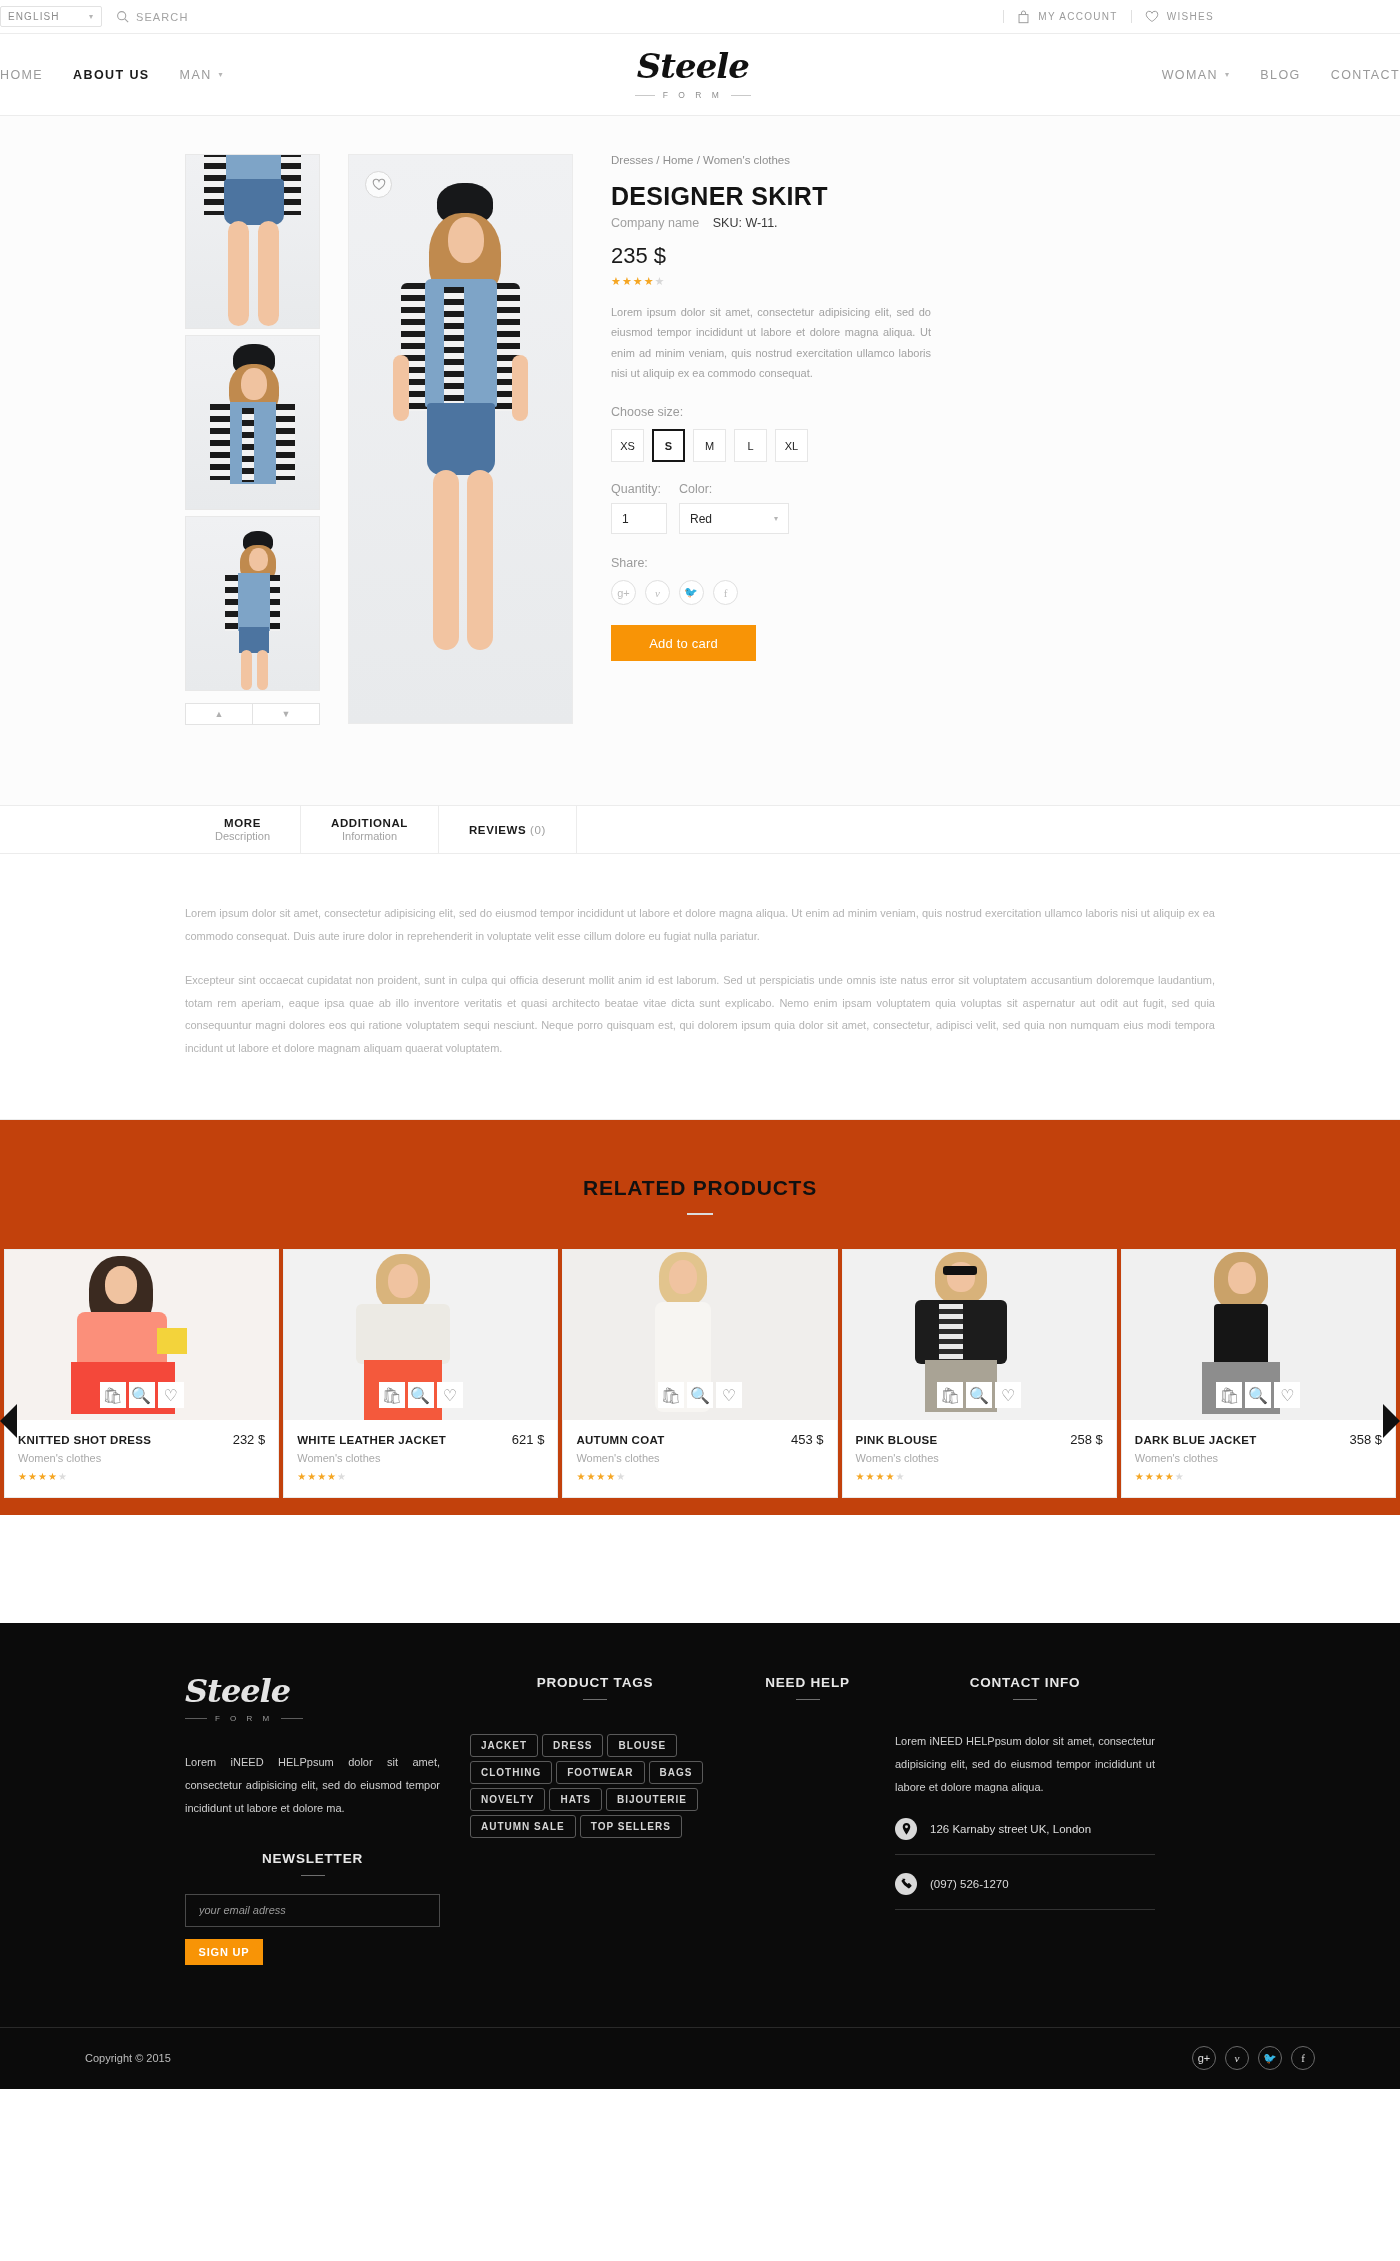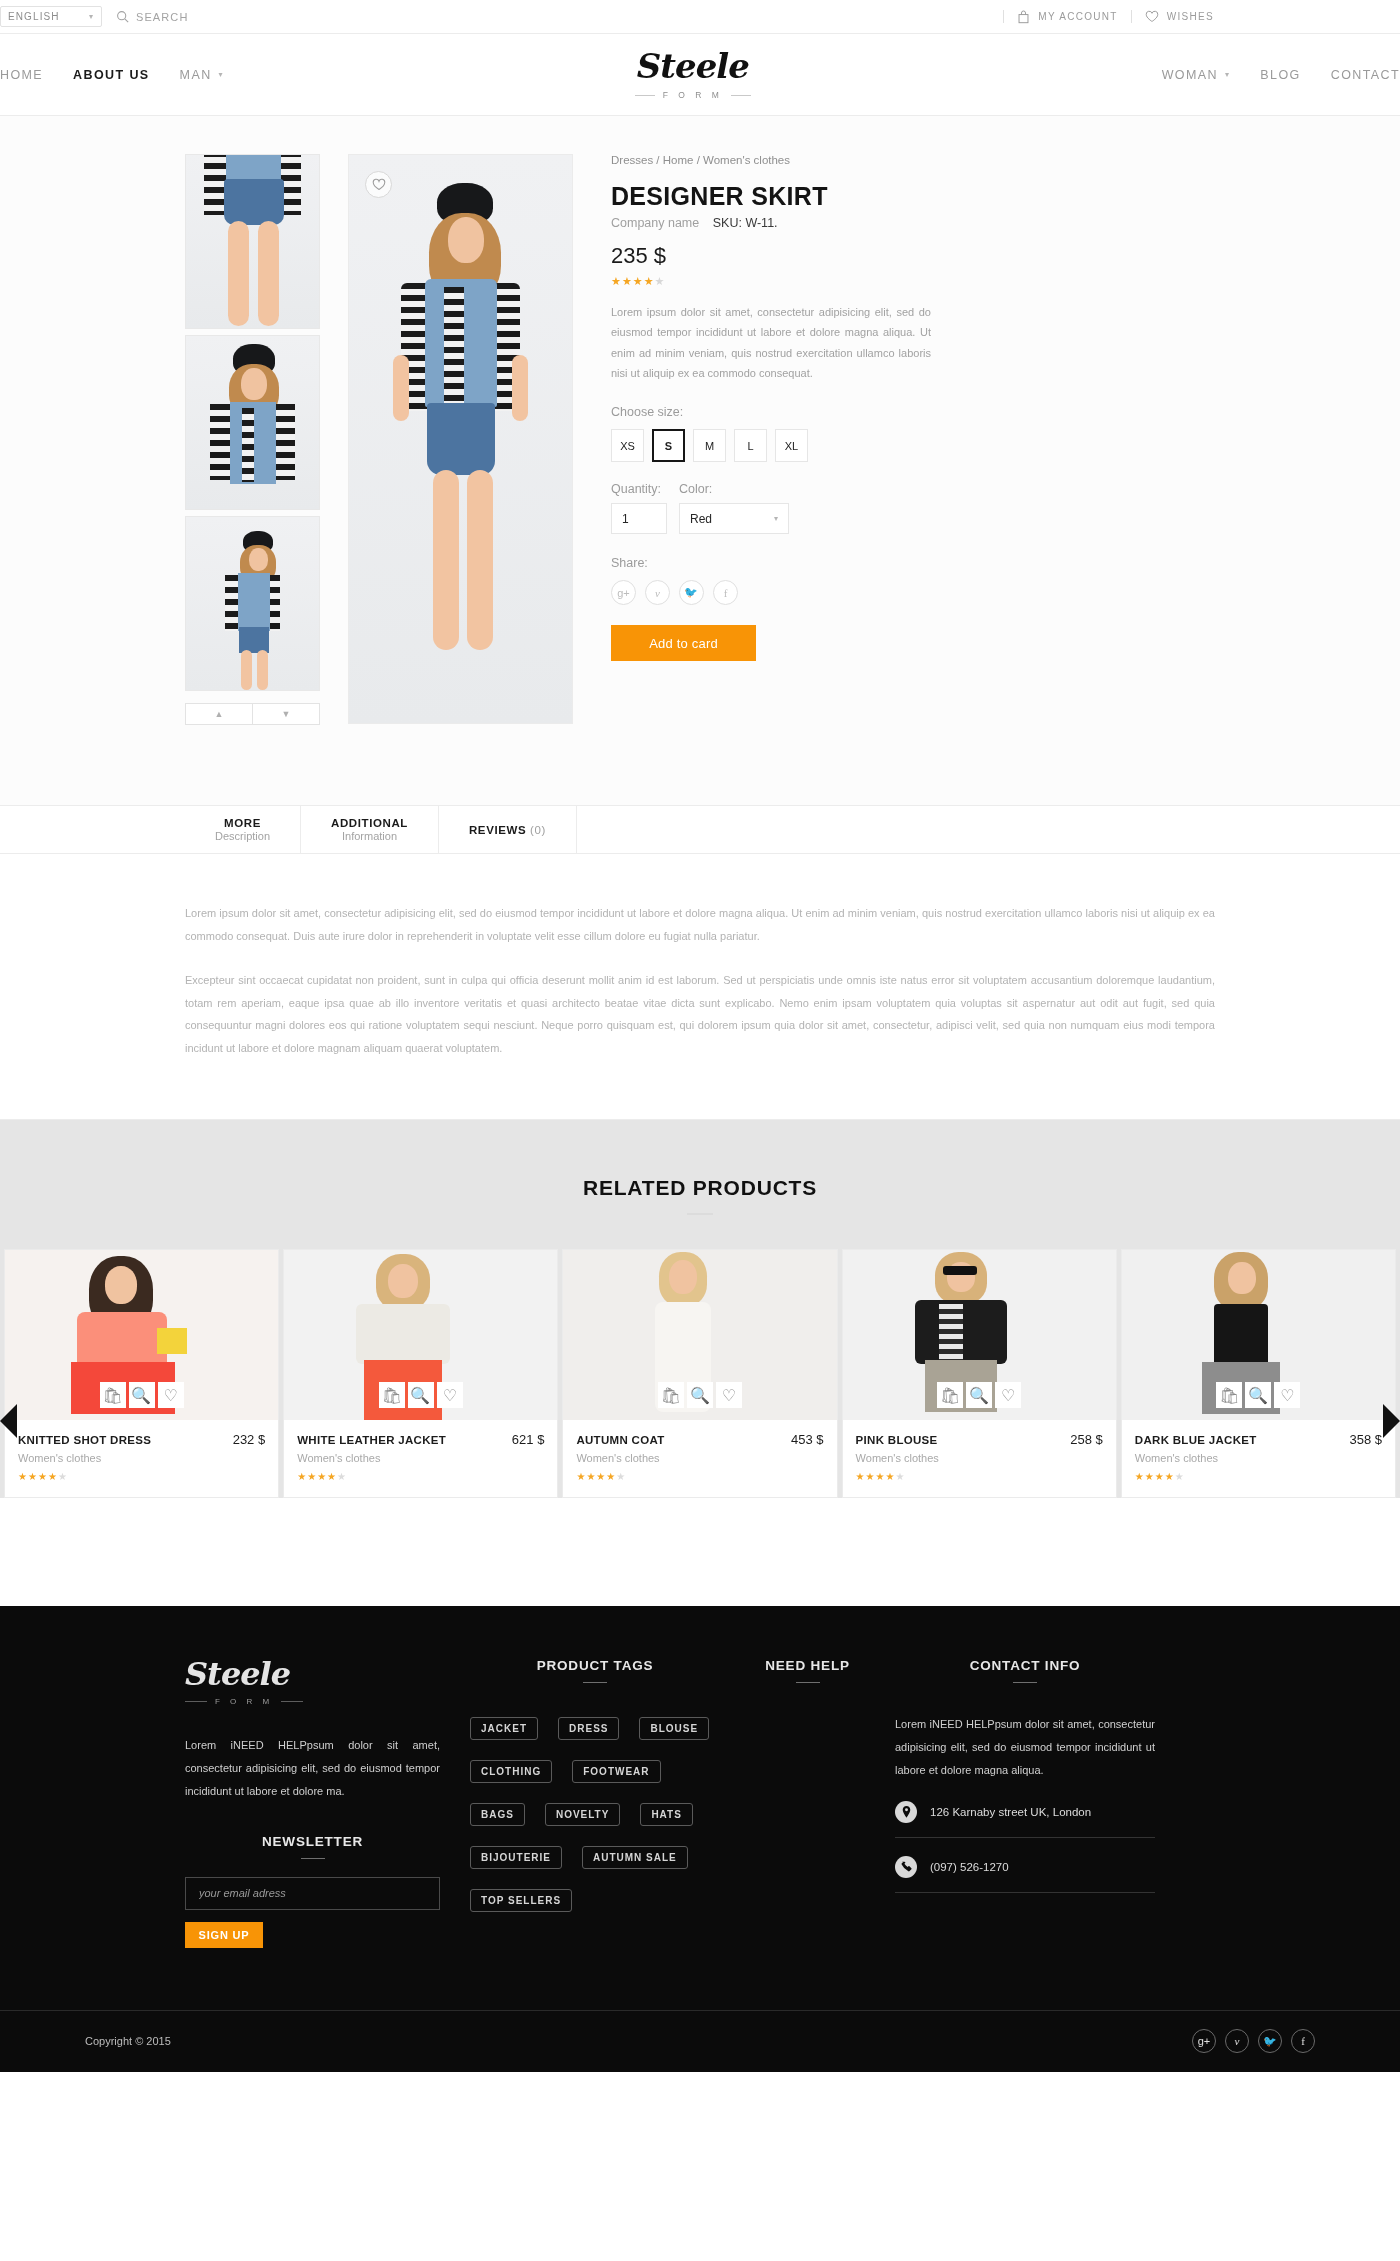--- a/index.html
+++ b/index.html
@@ -192,21 +192,21 @@
   .tab-t2 { font-size: 11px; color: #a3a3a3; margin-top: 1px; }
 
   .tabbody { background: #fff; padding: 48px 0 60px; border-bottom: 1px solid #ececec; }
   .tabbody .container { width: 1030px; }
   .tabbody p {
     font-size: 11px; line-height: 2.05; color: #b3b3b3; text-align: justify;
   }
   .tabbody p + p { margin-top: 22px; }
 
   
-  .related { background: #e5e5e5; padding: 56px 0 0; position: relative; }
+  .related { background: #c2410c; padding: 56px 0 17px; position: relative; }
   .rel-title {
     text-align: center; font-size: 21px; font-weight: 700;
     letter-spacing: .8px; color: #111;
   }
   .rel-rule { width: 26px; height: 2px; background: #dcdcdc; margin: 13px auto 0; }
   .carousel { margin-top: 34px; display: flex; gap: 4px; padding: 0 4px; position: relative; }
   .card { flex: 1; border: 1px solid #ebebeb; background: #fff; position: relative; }
   .card-img { height: 170px; position: relative; overflow: hidden; background: #f3f3f3; }
   .hover-icons {
     position: absolute; left: 50%; transform: translateX(-50%); bottom: 12px;
@@ -256,21 +256,21 @@
     padding: 0 13px; color: #cfcfcf; font-size: 11px; font-style: italic;
     font-family: "Liberation Sans", sans-serif;
   }
   .news-input::placeholder { color: #9a9a9a; font-style: italic; }
   .btn-signup {
     margin-top: 12px; width: 78px; height: 26px;
     background: #f89406; color: #fff; border: none;
     font-size: 11px; font-weight: 700; letter-spacing: .8px;
     font-family: "Liberation Sans", sans-serif; cursor: pointer;
   }
-  .tags { margin-top: 34px; display: flex; flex-wrap: wrap; gap: 20px; }
+  .tags { margin-top: 34px; display: flex; flex-wrap: wrap; gap: 4px; }
   .tag {
     border: 1px solid #5a5a5a; border-radius: 3px;
     padding: 5px 10px; font-size: 10px; font-weight: 700;
     letter-spacing: 1px; color: #d6d6d6;
   }
   .help-list { margin-top: 32px; padding-left: 14px; }
   .help-list li { list-style: none; font-size: 11.5px; color: #d3d3d3; margin-bottom: 17px; }
   .ci-text { margin-top: 30px; font-size: 11px; line-height: 2.1; color: #d0d0d0; text-align: justify; }
   .ci-row {
     margin-top: 18px; display: flex; align-items: center; gap: 13px;

